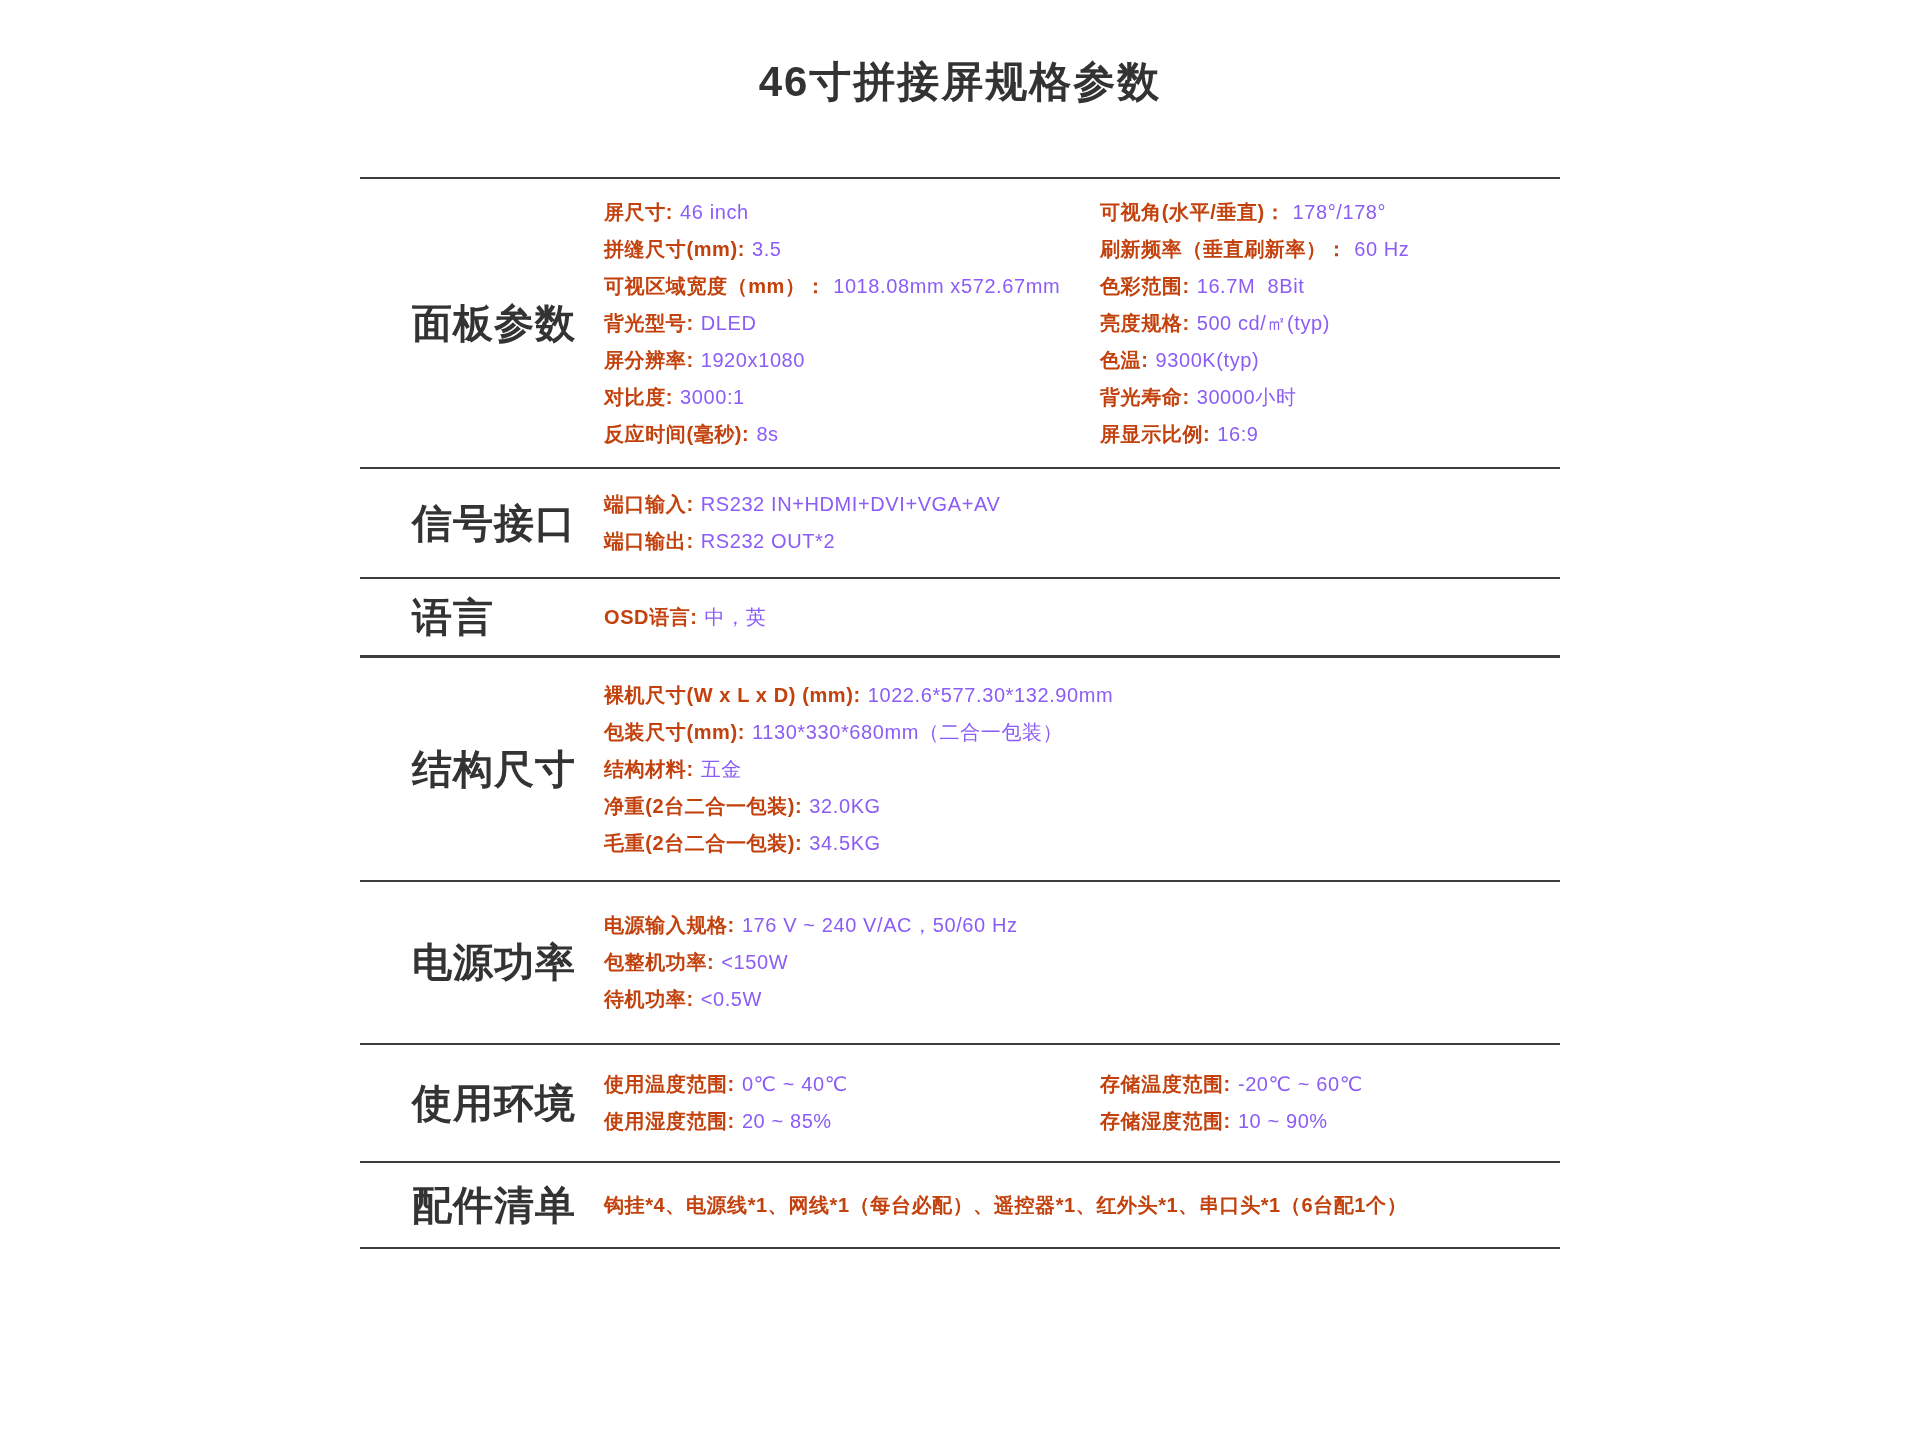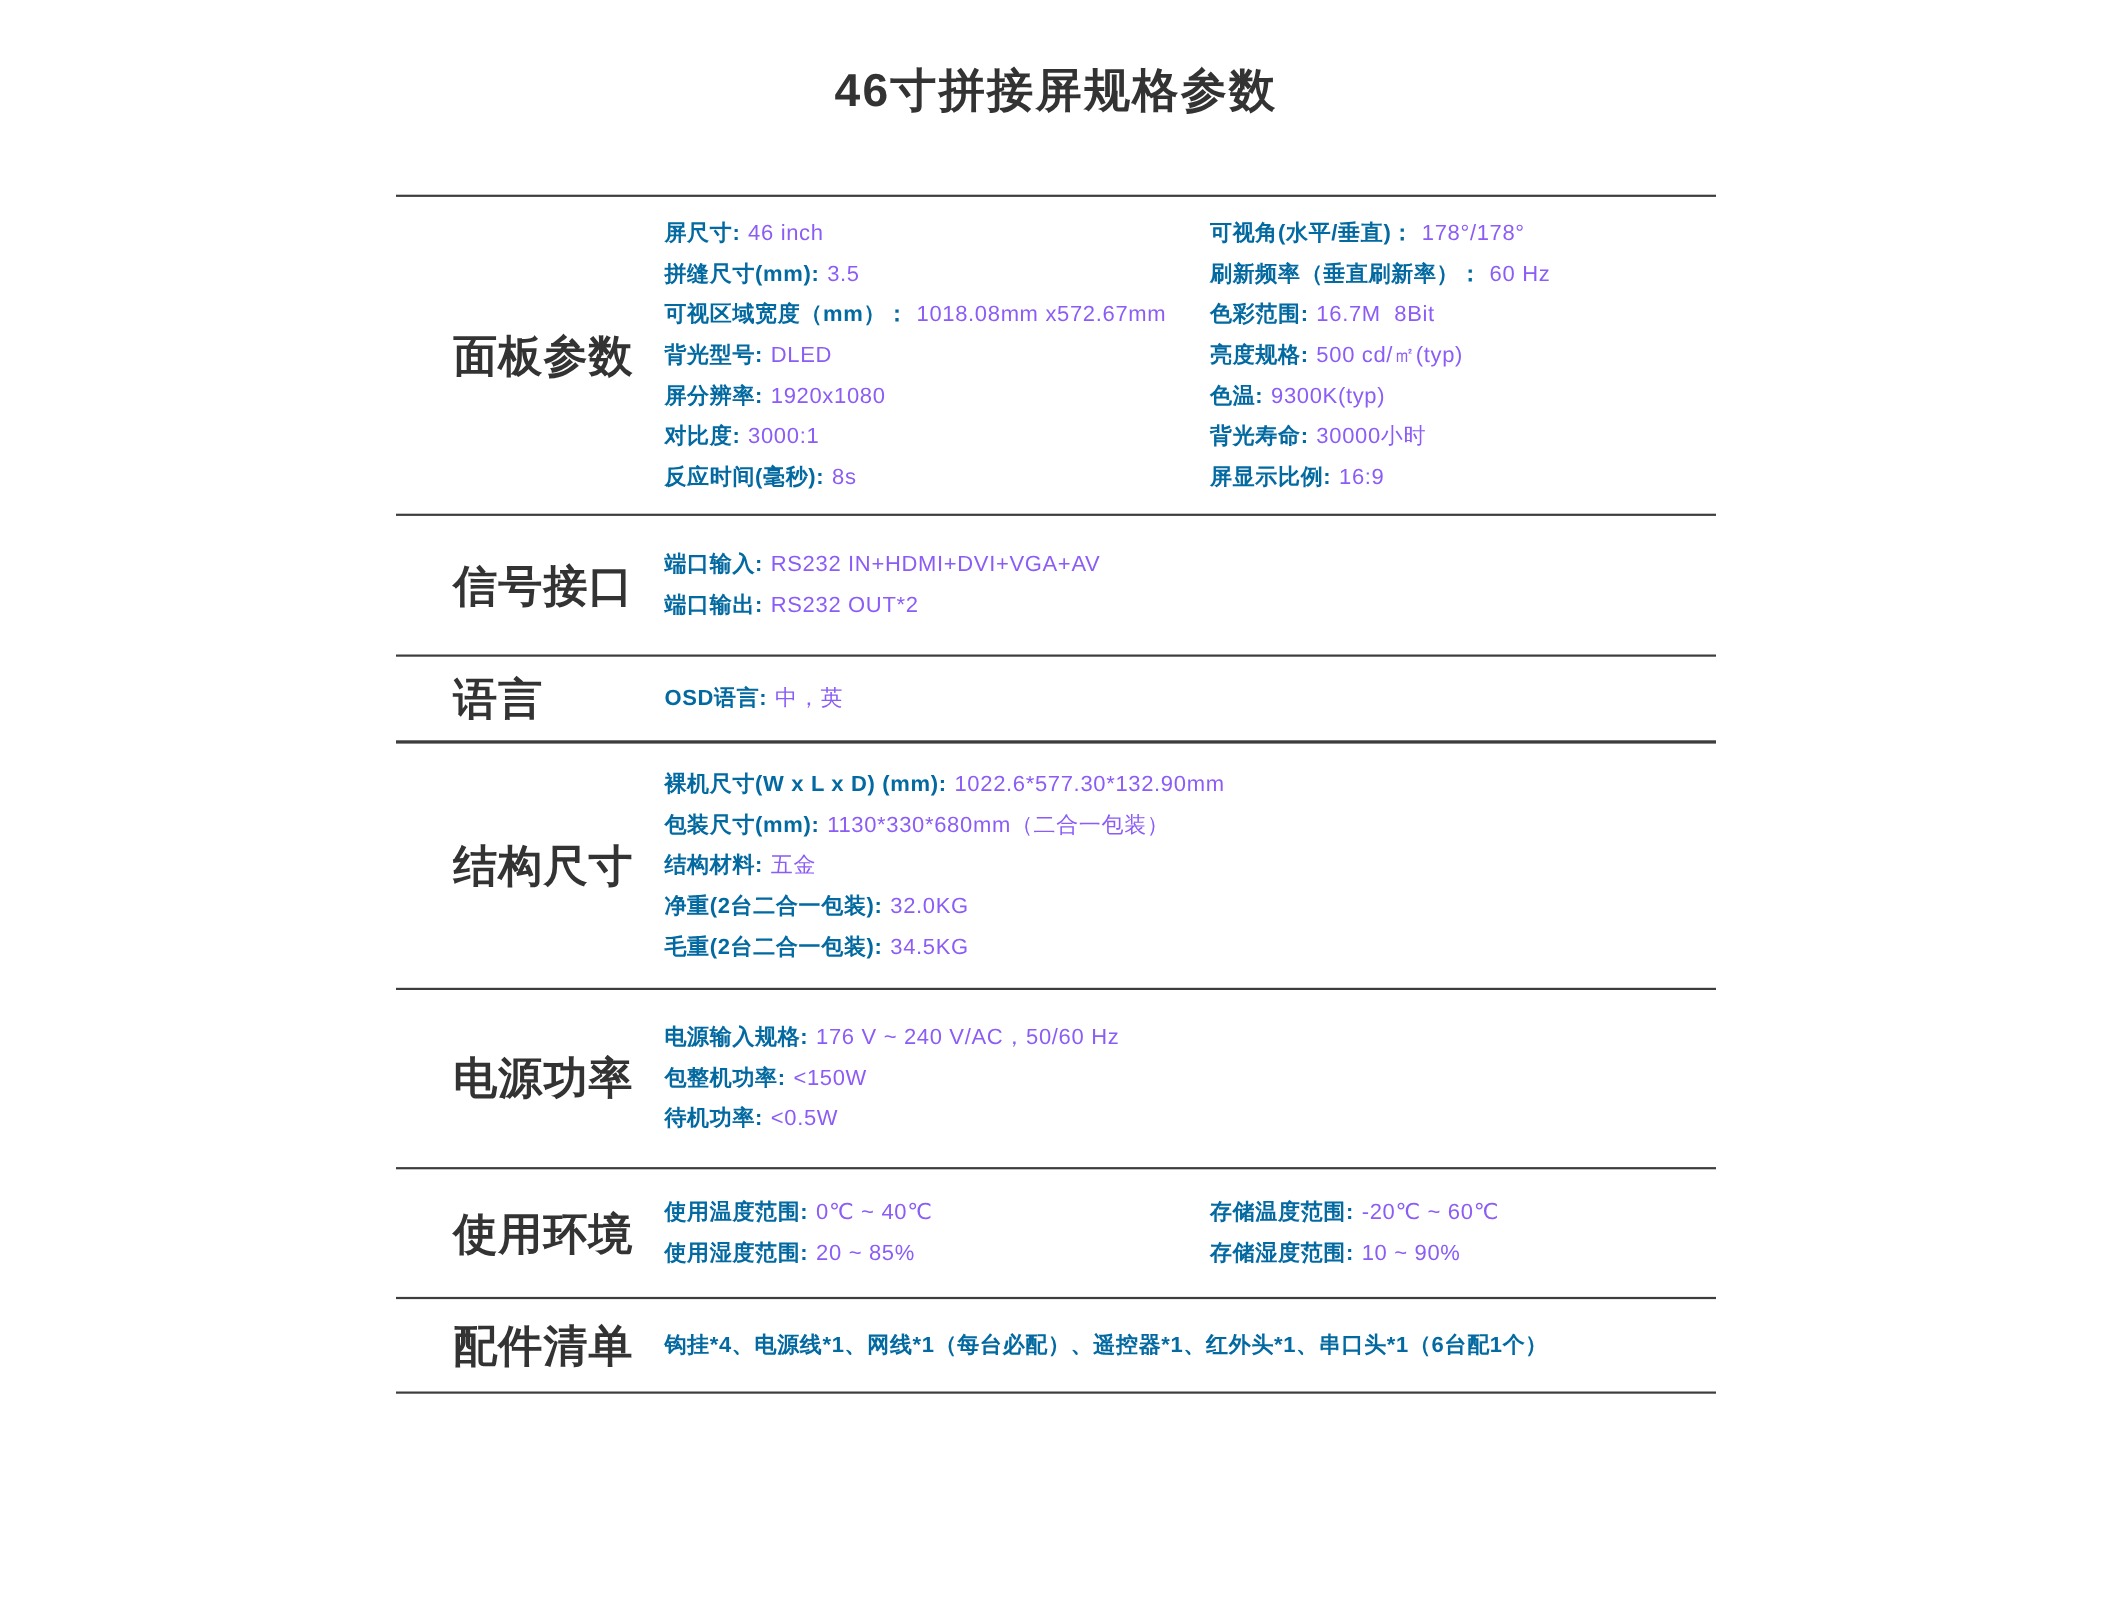--- a/index.html
+++ b/index.html
@@ -25,21 +25,21 @@
     width: 1200px;
     margin: 71px auto 0 auto;
   }
   .section {
     display: flex;
     align-items: center;
     border-top: 2px solid #3d3d3d;
     box-sizing: border-box;
   }
   .sec-panel       { height: 290px; }
-  .sec-signal      { height: 128px; }
+  .sec-signal      { height: 110px; }
   .sec-language    { height: 78px;  }
   .sec-structure   { height: 225px; border-top-width: 3px; }
   .sec-power       { height: 163px; }
   .sec-environment { height: 118px; justify-content: space-between; }
   .sec-accessories { height: 88px; border-bottom: 2px solid #3d3d3d; }
   .section-label {
     width: 244px;
     padding-left: 52px;
     box-sizing: border-box;
     flex-shrink: 0;
@@ -53,21 +53,21 @@
     display: grid;
     grid-template-columns: 496px 1fr;
   }
   .row {
     font-size: 20px;
     line-height: 37px;
     white-space: nowrap;
   }
   .k {
     font-weight: 700;
-    color: #0369a1;
+    color: #c2410c;
     letter-spacing: 0.6px;
     white-space: pre-wrap;
   }
   .v {
     font-weight: 400;
     color: #8b5cf6;
     letter-spacing: 0.6px;
     margin-left: 7px;
     white-space: pre-wrap;
   }

